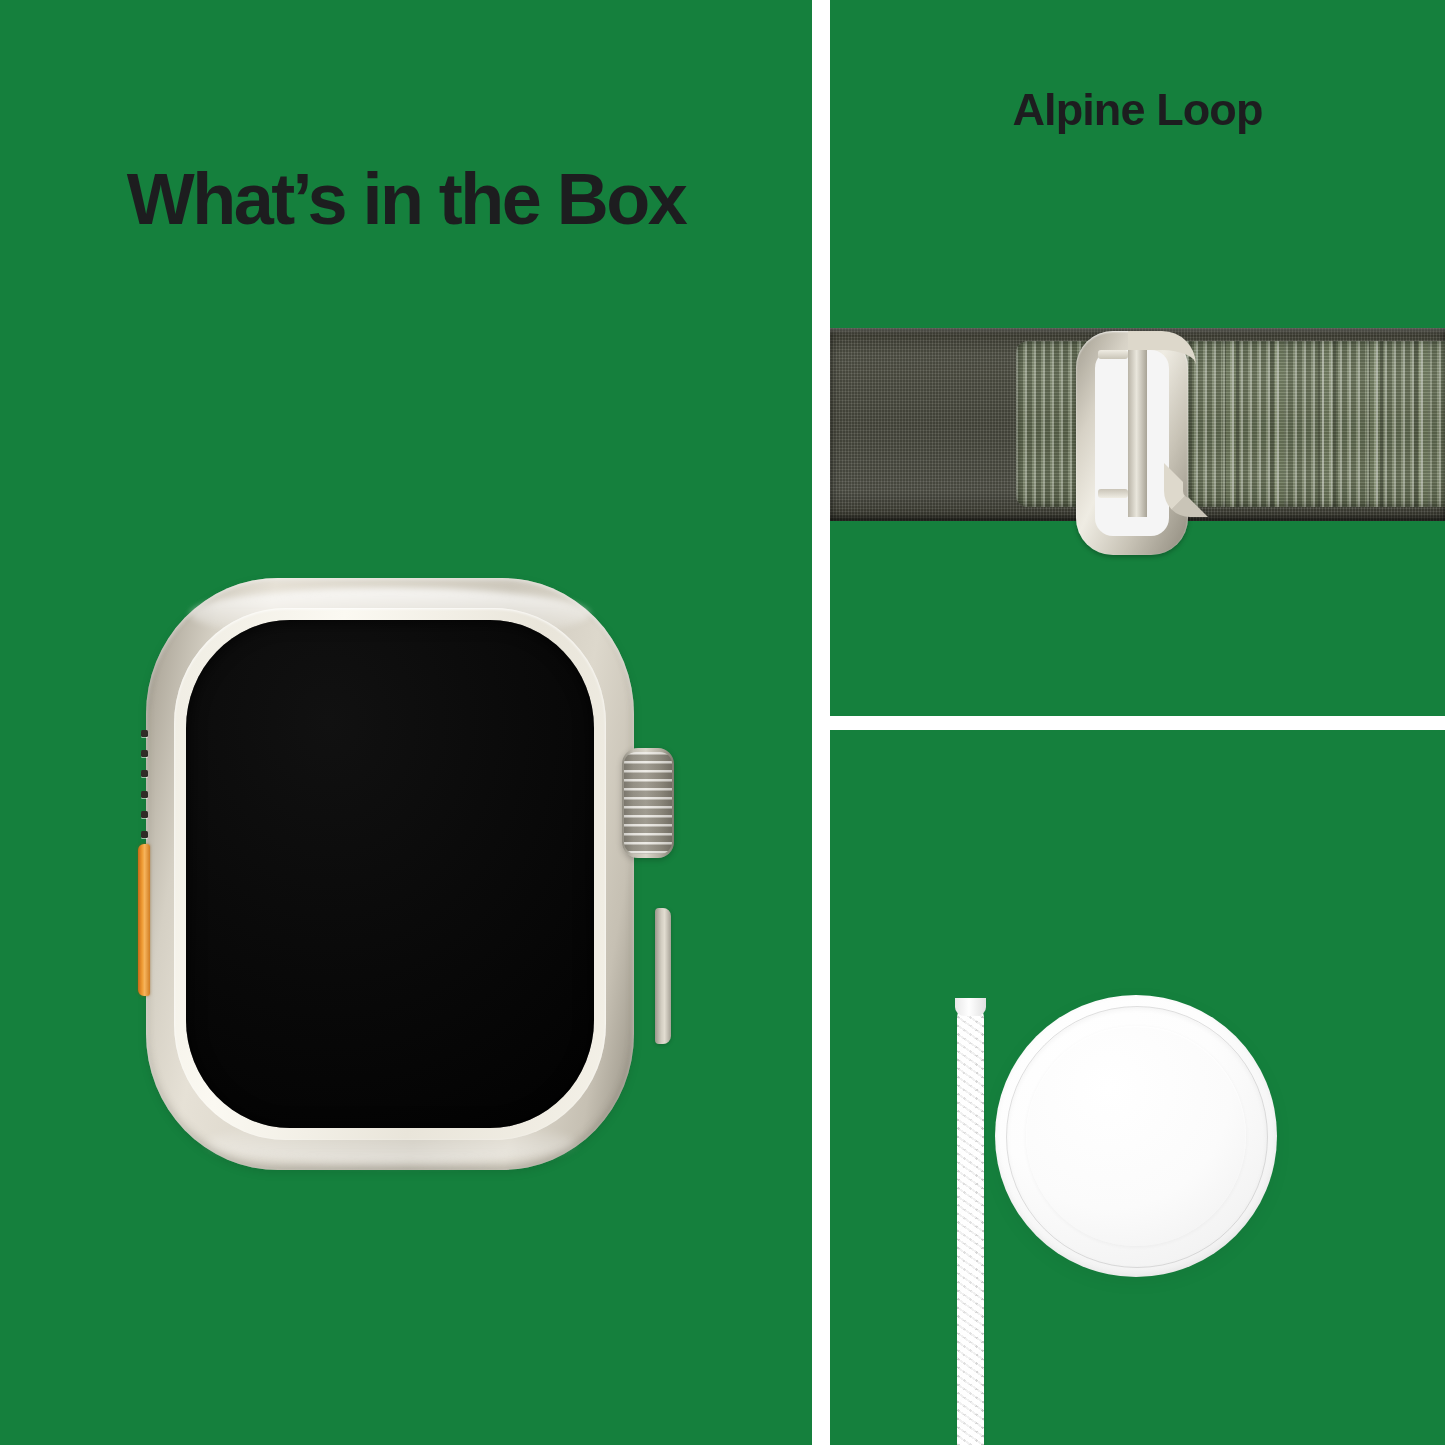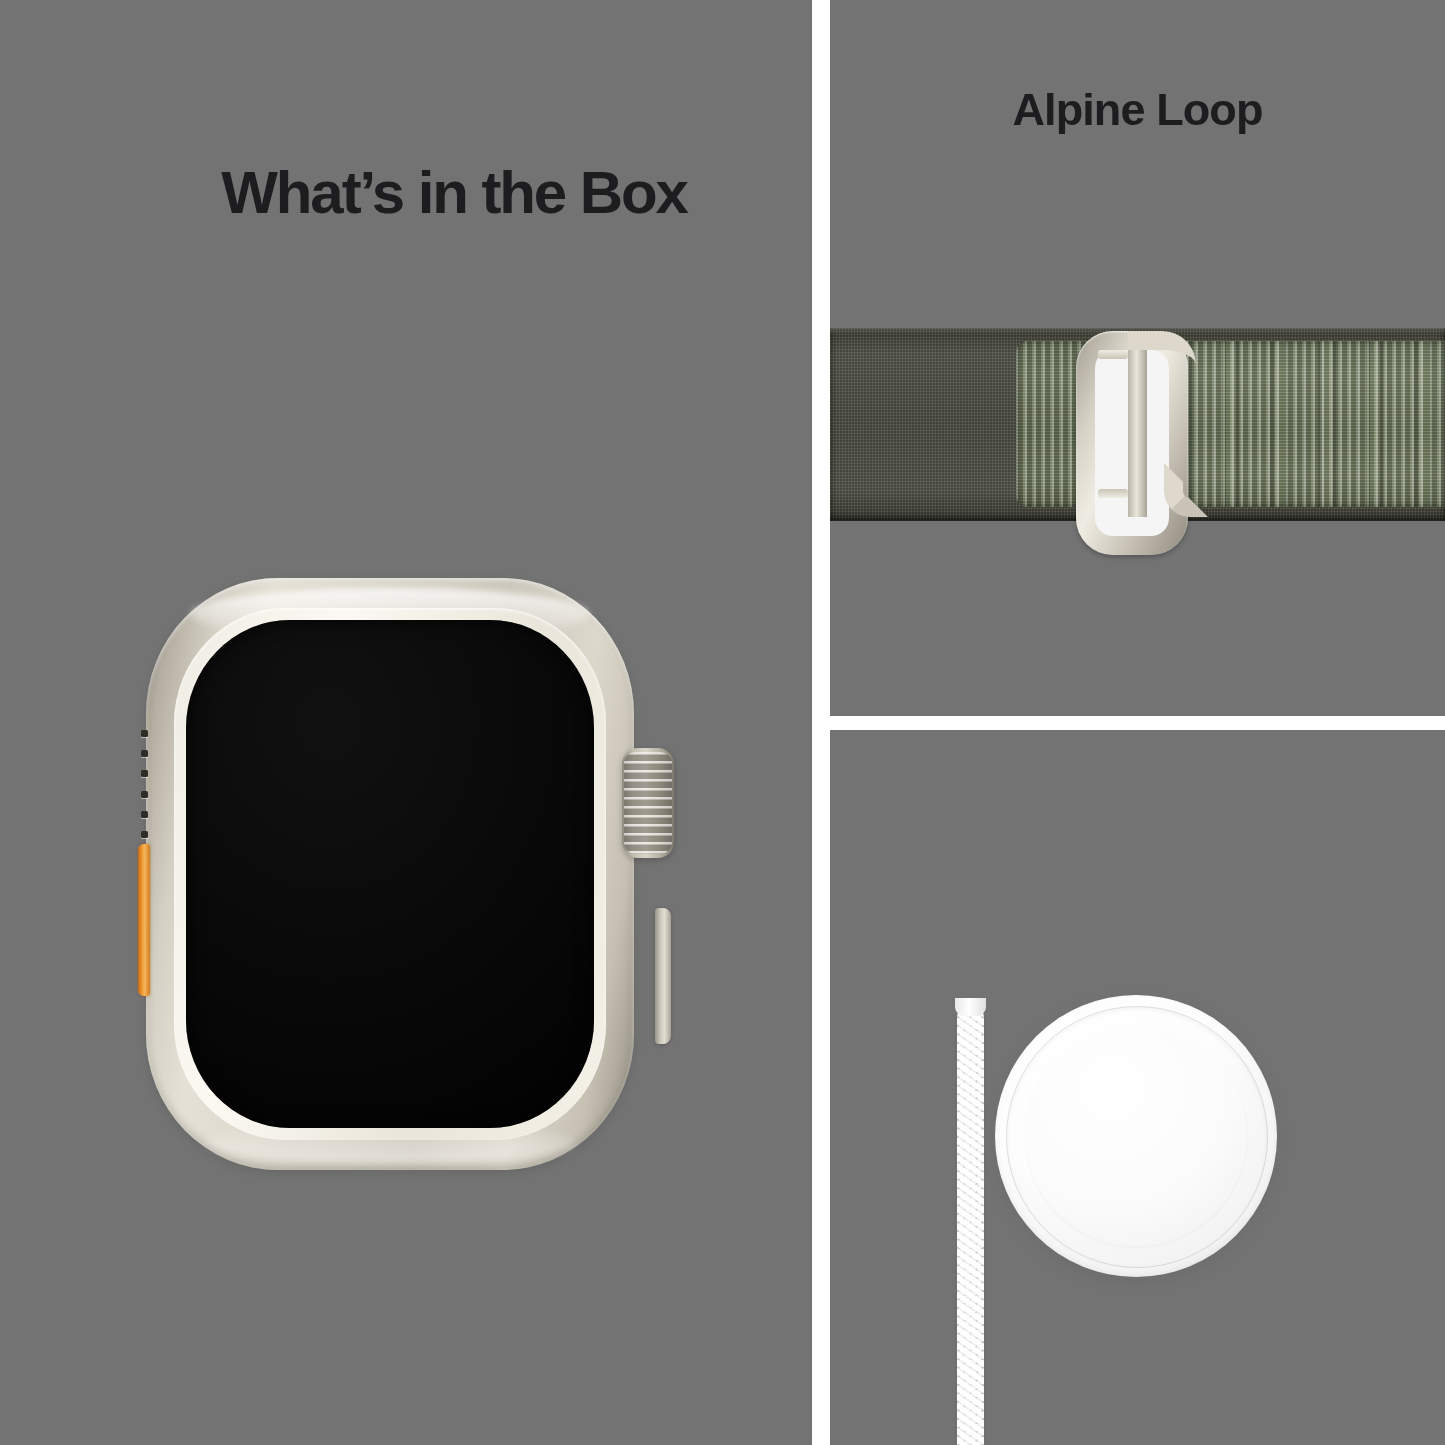--- a/index.html
+++ b/index.html
@@ -7,41 +7,40 @@
     width:1445px;height:1445px;
     background:#ffffff;
     font-family:"Liberation Sans","DejaVu Sans",sans-serif;
     overflow:hidden;
     position:relative;
   }
 
   .stage{position:absolute;inset:0;background:#ffffff;}
 
   
-  .panel{position:absolute;background:#737373;overflow:hidden;text-decoration:underline;}
+  .panel{position:absolute;background:#15803d;overflow:hidden;text-decoration:underline;}
 
   #panel-watch{left:0;top:0;width:812px;height:1445px;}
   #panel-band{left:830px;top:0;width:615px;height:716px;}
   #panel-charger{left:830px;top:730px;width:615px;height:715px;}
 
   
   .heading{
     position:absolute;
     color:#1d1d1f;
     font-weight:bold;
     letter-spacing:-0.02em;
     text-align:center;
     line-height:1.1;
     -webkit-font-smoothing:antialiased;
   }
   #whats-in-the-box-title{
     left:0;top:160px;width:812px;
-    font-size:60px;
+    font-size:72px;
     letter-spacing:-0.035em;
-    padding-left:48px;
   }
   #alpine-loop-title{
     left:0;top:85px;width:615px;
     font-size:45px;
     letter-spacing:-0.02em;
   }
 
   
   #apple-watch-ultra{
     position:absolute;

